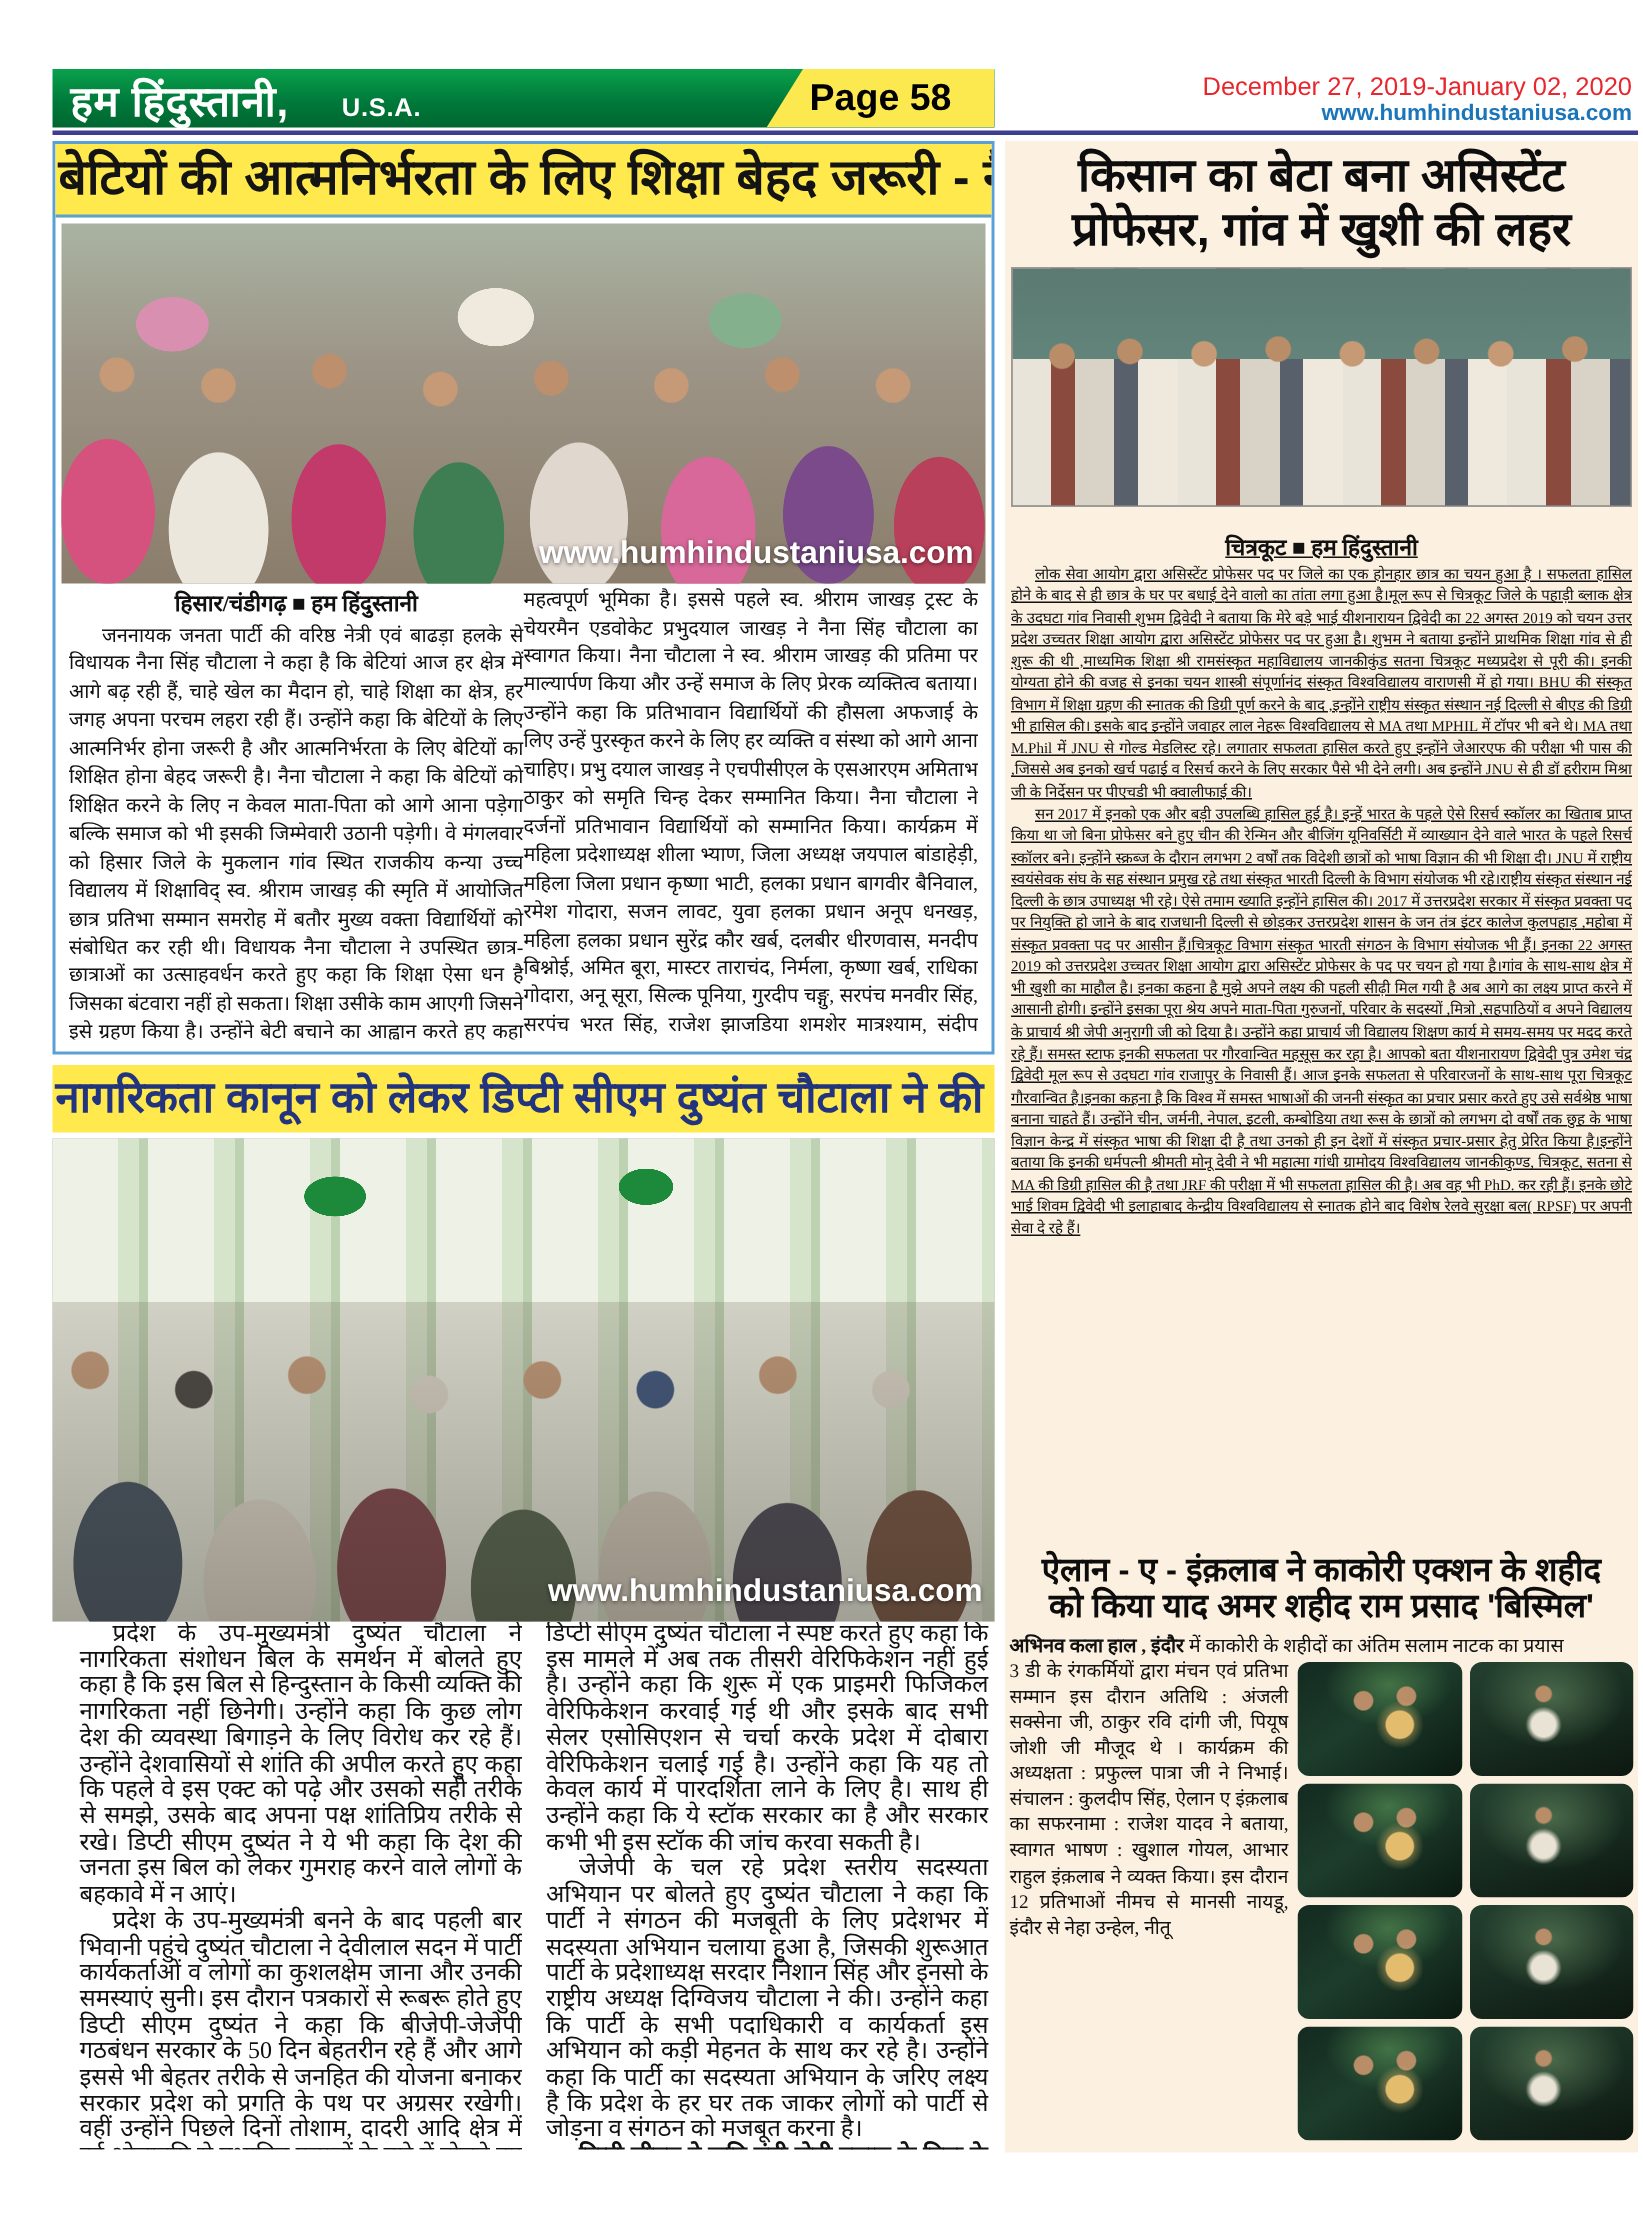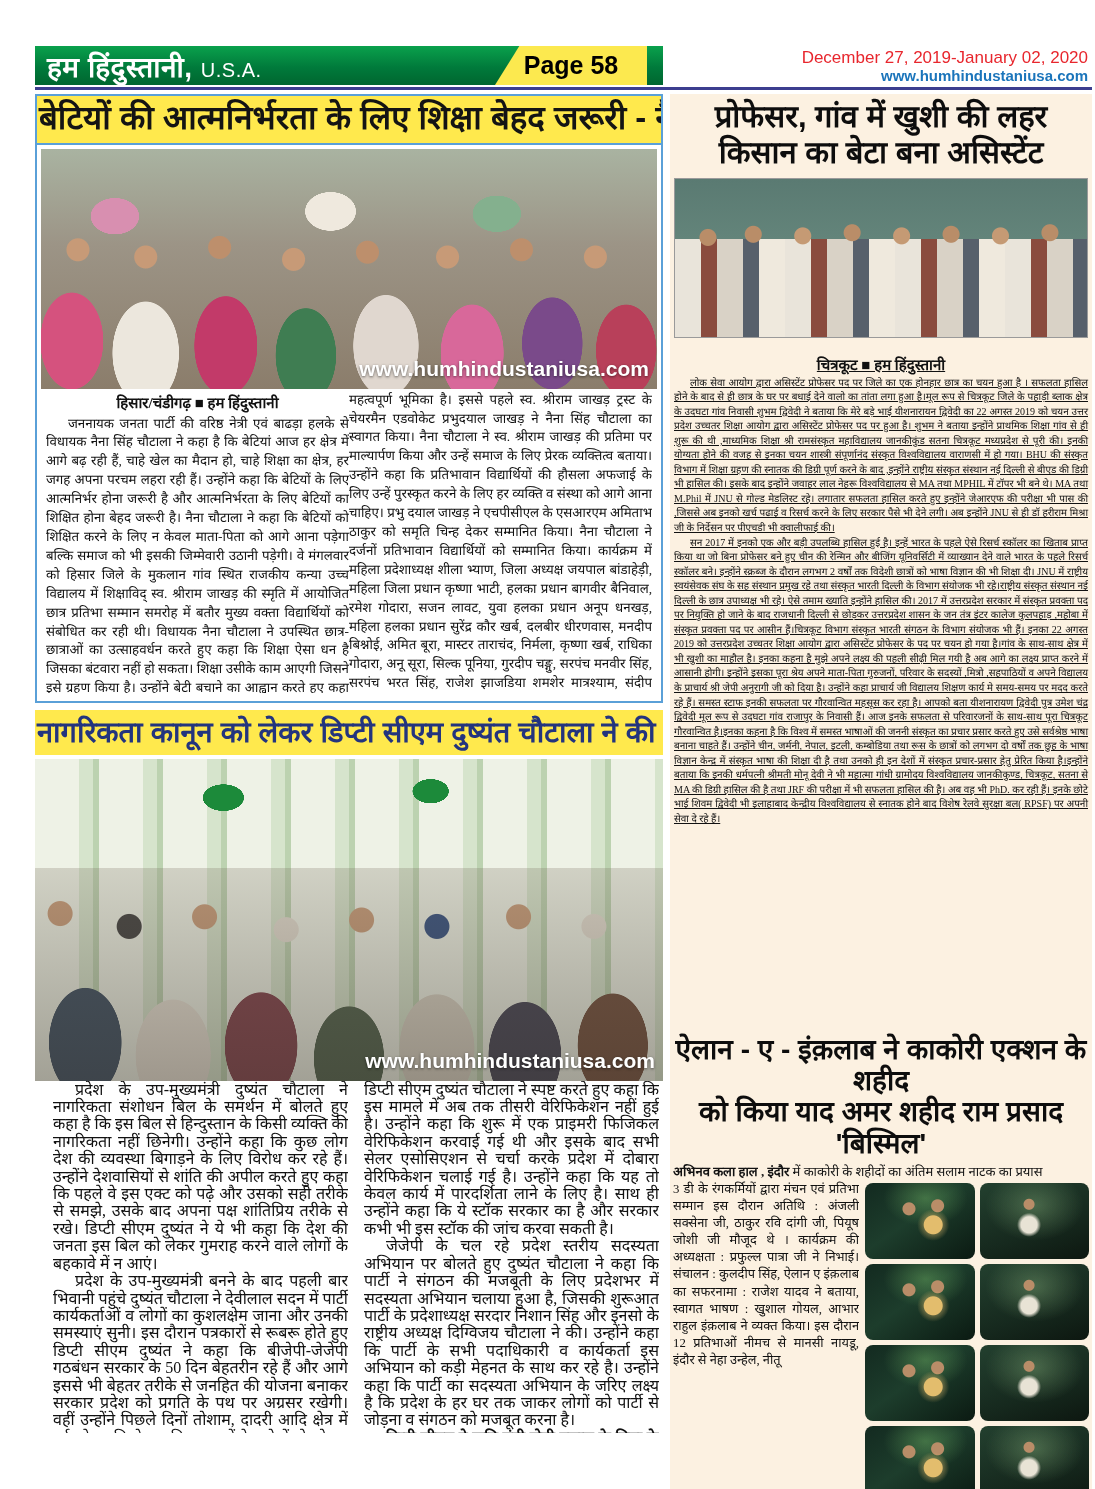--- a/index.html
+++ b/index.html
@@ -12,23 +12,23 @@
 
   
   .header { display:flex; align-items:flex-end; }
   .masthead {
     width:628px; height:39px; position:relative;
     background:linear-gradient(180deg,#0aa14c 0%,#007a3b 55%,#00662f 100%);
     display:flex; align-items:center;
   }
   .masthead-title { color:#fff; font-weight:bold; font-size:28px; padding-left:12px;
     font-family:"Liberation Sans", sans-serif; letter-spacing:0.5px; white-space:nowrap; }
-  .masthead-usa { font-size:20px; font-weight:normal; }
+  .masthead-usa { font-size:17px; font-weight:bold;margin-left:27px; }
   .page-chip {
-    position:absolute; right:16px; top:0; height:100%; width:152px;
+    position:absolute; right:0; top:0; height:100%; width:152px;
     background:#fce94f; clip-path:polygon(16% 0, 100% 0, 100% 100%, 0 100%);
     display:flex; align-items:center; justify-content:center;
     font-family:"Liberation Sans", sans-serif; font-weight:bold; font-size:25px; color:#000;
   }
   .header-right { flex:1; text-align:right; padding:0 4px 1px 0; line-height:1.1; }
   .issue-date { color:#e8262d; font-weight:normal; font-size:17px; font-family:"Liberation Sans", sans-serif; }
   .issue-site { color:#1b75bb; font-weight:bold; font-size:15px; font-family:"Liberation Sans", sans-serif; }
   .header-rule { height:3px; background:#3c3e8f; margin-top:2px; }
 
   
@@ -76,21 +76,21 @@
   }
   .photo2 { height:160px; margin:0 1px; border:1px solid #9a9a9a; }
   .a2 .byline { padding-top:16px;text-decoration:underline; }
   .a2-body { font-size:10px; line-height:14.55px; text-align:justify; height:652px; overflow:hidden; padding:0 1px;text-decoration:underline; }
   .a2-body p { text-indent:16px; }
 
   
   .a4 { padding:0 3px; }
   .a4-head {
     text-align:center; font-family:"Liberation Sans", sans-serif; font-weight:bold;
-    font-size:28px; line-height:1.12; color:#0d0d0d; padding:6px 0 5px;
+    font-size:22px; line-height:1.12; color:#0d0d0d; padding:6px 0 5px;
   }
   .a4-lead { font-size:13px; line-height:16px; text-align:justify; }
   .a4-flex { display:flex; gap:6px; margin-top:1px; }
   .a4-text { width:186px; font-size:12.8px; line-height:17.1px; text-align:justify; height:322px; overflow:hidden; }
   .collage { flex:1; display:grid; grid-template-columns:1fr 1fr; grid-auto-rows:76px; gap:5px; padding:2px 0; }
   .cell {
     border-radius:8px;
     background:
       radial-gradient(circle 16px at 62% 55%, #e3bd6d 0 9px, rgba(227,189,109,.35) 10px, transparent 16px),
       radial-gradient(circle 10px at 40% 34%, #b98d68 0 6px, transparent 7px),
@@ -230,22 +230,22 @@
             <p><span class="boldlead">डिप्टी सीएम ने कृषि मंत्री जेपी दलाल के पिता के निधन पर जताया शोक :</span><span> वहीं इसके बाद उप मुख्यमंत्री दुष्यंत चौटाला प्रदेश के कृषि मंत्री जेपी दलाल के पिता कैप्टन कर्ण सिंह दलाल के निधन पर शोक जताने भिवानी स्थित उनके अवास पर पहुंचे। इस दौरान उन्होंने उनके पिता के निधन पर शोक प्रकट करते हुए उन्हें श्रृद्धांजलि दी और भगवान से उनकी आत्मा की शांति के लिए प्रार्थना की।</span></p>
           </div>
         </div>
       </div>
     </div>
 
     <div class="rightcol">
 
       <div class="a2">
         <div class="a2-head">
+          <div>किसान का बेटा बना असिस्टेंट</div>
           <div>प्रोफेसर, गांव में खुशी की लहर</div>
-          <div>किसान का बेटा बना असिस्टेंट</div>
         </div>
         <div class="photo photo2"></div>
         <div class="byline">चित्रकूट ■ हम हिंदुस्तानी</div>
         <div class="a2-body">
           <p>लोक सेवा आयोग द्वारा असिस्टेंट प्रोफेसर पद पर जिले का एक होनहार छात्र का चयन हुआ है । सफलता हासिल होने के बाद से ही छात्र के घर पर बधाई देने वालो का तांता लगा हुआ है।मूल रूप से चित्रकूट जिले के पहाड़ी ब्लाक क्षेत्र के उदघटा गांव निवासी शुभम द्विवेदी ने बताया कि मेरे बड़े भाई यीशनारायन द्विवेदी का 22 अगस्त 2019 को चयन उत्तर प्रदेश उच्चतर शिक्षा आयोग द्वारा असिस्टेंट प्रोफेसर पद पर हुआ है। शुभम ने बताया इन्होंने  प्राथमिक शिक्षा गांव से ही शुरू की थी ,माध्यमिक शिक्षा श्री रामसंस्कृत महाविद्यालय जानकीकुंड सतना चित्रकूट मध्यप्रदेश से पूरी की। इनकी योग्यता होने की वजह से इनका चयन शास्त्री संपूर्णानंद संस्कृत विश्वविद्यालय वाराणसी में हो गया। BHU की संस्कृत विभाग में शिक्षा ग्रहण की स्नातक की डिग्री पूर्ण करने के बाद ,इन्होंने राष्ट्रीय संस्कृत  संस्थान नई दिल्ली से बीएड की डिग्री भी हासिल की। इसके बाद इन्होंने जवाहर लाल नेहरू विश्वविद्यालय से MA तथा MPHIL में टॉपर भी बने थे। MA तथा M.Phil में JNU से गोल्ड मेडलिस्ट रहे। लगातार सफलता हासिल करते हुए इन्होंने जेआरएफ की परीक्षा भी पास की ,जिससे अब इनको खर्च पढ़ाई व रिसर्च करने के लिए सरकार पैसे भी देने लगी। अब इन्होंने JNU से ही डॉ हरीराम मिश्रा जी के निर्देसन पर पीएचडी भी क्वालीफाई की।</p>
           <p>सन 2017 में इनको एक और बड़ी उपलब्धि हासिल हुई है। इन्हें भारत के पहले ऐसे रिसर्च स्कॉलर का खिताब प्राप्त किया था जो बिना प्रोफेसर बने हुए चीन की रेन्मिन और बीजिंग यूनिवर्सिटी में व्याख्यान देने वाले भारत के पहले रिसर्च स्कॉलर बने। इन्होंने स्क्रब्ज के दौरान लगभग 2 वर्षों तक विदेशी छात्रों को भाषा विज्ञान की भी शिक्षा दी। JNU में राष्ट्रीय स्वयंसेवक संघ के सह संस्थान प्रमुख रहे तथा संस्कृत भारती दिल्ली के विभाग संयोजक भी रहे।राष्ट्रीय संस्कृत संस्थान नई दिल्ली के छात्र उपाध्यक्ष भी रहे। ऐसे तमाम ख्याति इन्होंने हासिल की। 2017 में उत्तरप्रदेश सरकार में संस्कृत प्रवक्ता पद पर नियुक्ति हो जाने के बाद राजधानी दिल्ली से छोड़कर उत्तरप्रदेश शासन के जन तंत्र इंटर कालेज  कुलपहाड़ ,महोबा में संस्कृत प्रवक्ता पद पर आसीन हैं।चित्रकूट विभाग संस्कृत भारती संगठन के विभाग संयोजक भी हैं। इनका 22 अगस्त 2019 को उत्तरप्रदेश उच्चतर शिक्षा आयोग द्वारा असिस्टेंट प्रोफेसर के पद पर चयन हो गया है।गांव के साथ-साथ क्षेत्र में भी खुशी का माहौल है। इनका कहना है मुझे अपने लक्ष्य की पहली सीढ़ी मिल गयी है अब आगे का लक्ष्य प्राप्त करने में आसानी होगी। इन्होंने इसका पूरा श्रेय अपने माता-पिता गुरुजनों, परिवार के सदस्यों ,मित्रो ,सहपाठियों व अपने विद्यालय के प्राचार्य श्री जेपी अनुरागी जी को दिया है। उन्होंने कहा प्राचार्य जी विद्यालय शिक्षण कार्य मे समय-समय पर मदद करते रहे हैं। समस्त स्टाफ  इनकी सफलता पर गौरवान्वित महसूस कर रहा है।  आपको बता यीशनारायण द्विवेदी पुत्र उमेश चंद्र द्विवेदी मूल रूप से उदघटा गांव राजापुर के निवासी हैं। आज इनके सफलता से परिवारजनों के साथ-साथ पूरा चित्रकूट गौरवान्वित है।इनका कहना है कि विश्व में समस्त भाषाओं की जननी संस्कृत का प्रचार प्रसार करते हुए उसे सर्वश्रेष्ठ भाषा बनाना चाहते हैं। उन्होंने चीन, जर्मनी, नेपाल, इटली, कम्बोडिया तथा रूस के छात्रों को लगभग दो वर्षों तक छुह के भाषा विज्ञान केन्द्र में संस्कृत भाषा की शिक्षा दी है तथा उनको ही इन देशों में संस्कृत प्रचार-प्रसार हेतु प्रेरित किया है।इन्होंने बताया कि इनकी धर्मपत्नी श्रीमती मोनू देवी ने भी महात्मा गांधी ग्रामोदय विश्वविद्यालय जानकीकुण्ड, चित्रकूट, सतना से MA की डिग्री हासिल की है तथा JRF की परीक्षा में भी सफलता हासिल की है। अब वह भी PhD. कर रही हैं। इनके छोटे भाई शिवम द्विवेदी भी इलाहाबाद केन्द्रीय विश्वविद्यालय  से स्नातक होने बाद विशेष रेलवे सुरक्षा बल( RPSF) पर अपनी सेवा दे रहे हैं।</p>
         </div>
       </div>
 
       <div class="a4">

